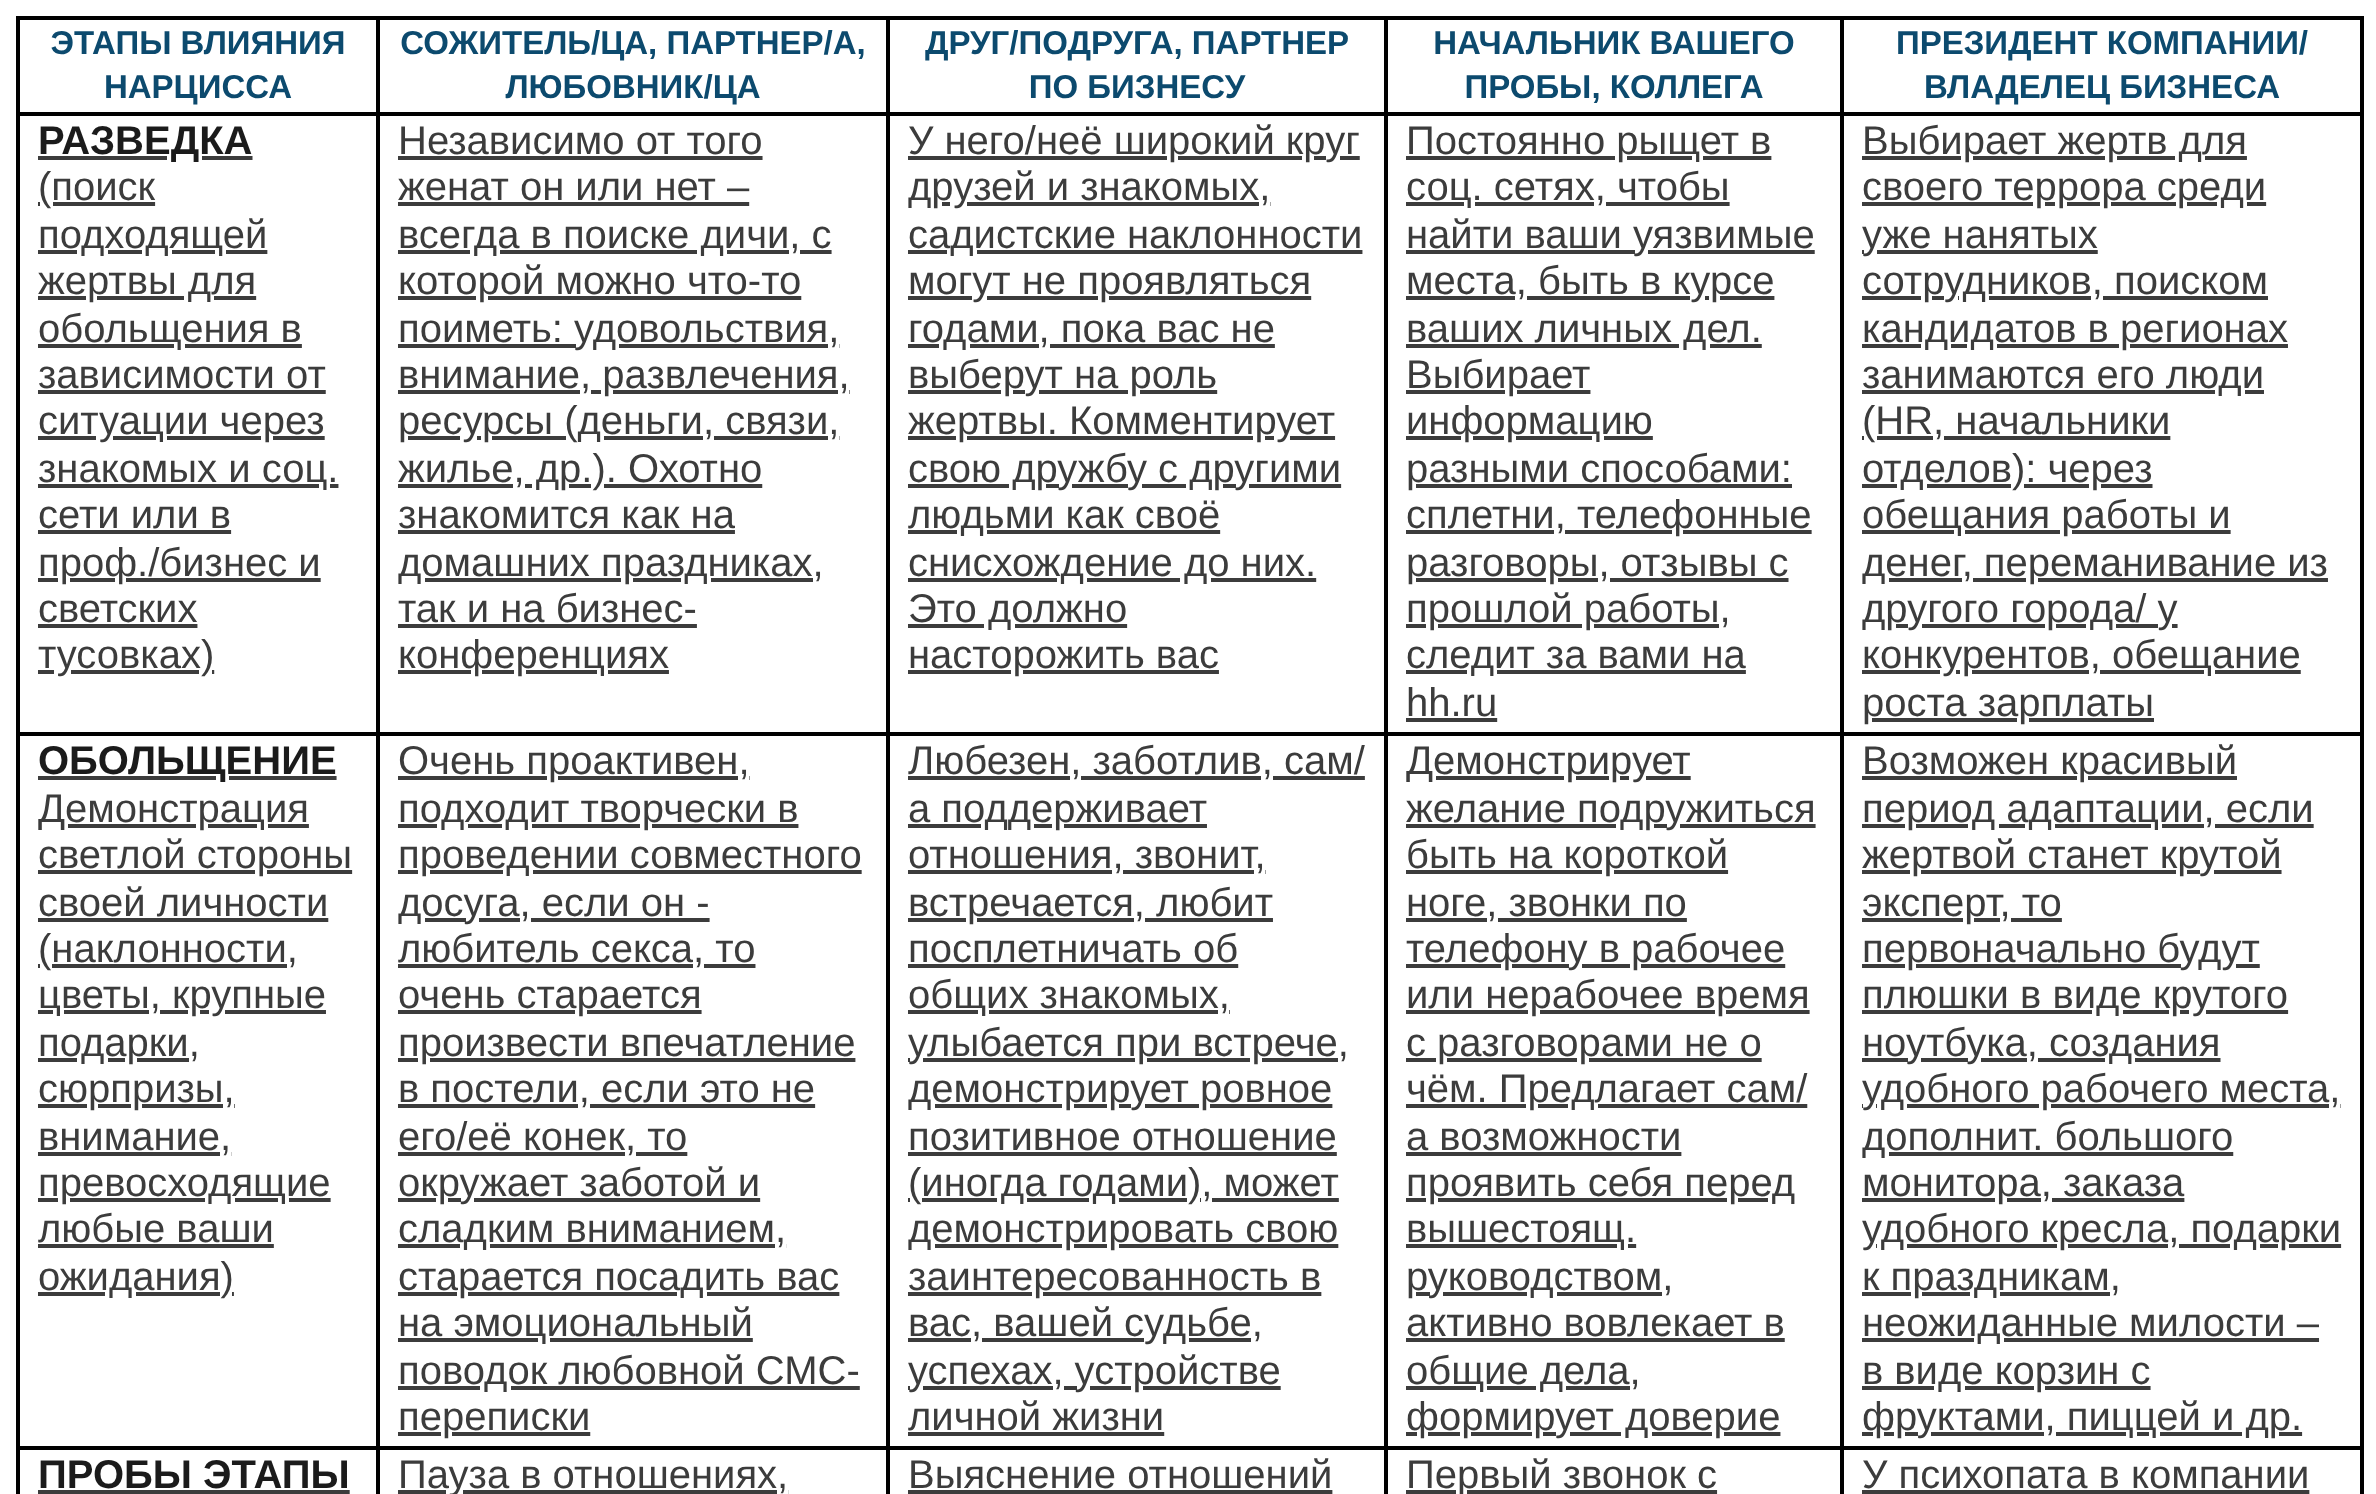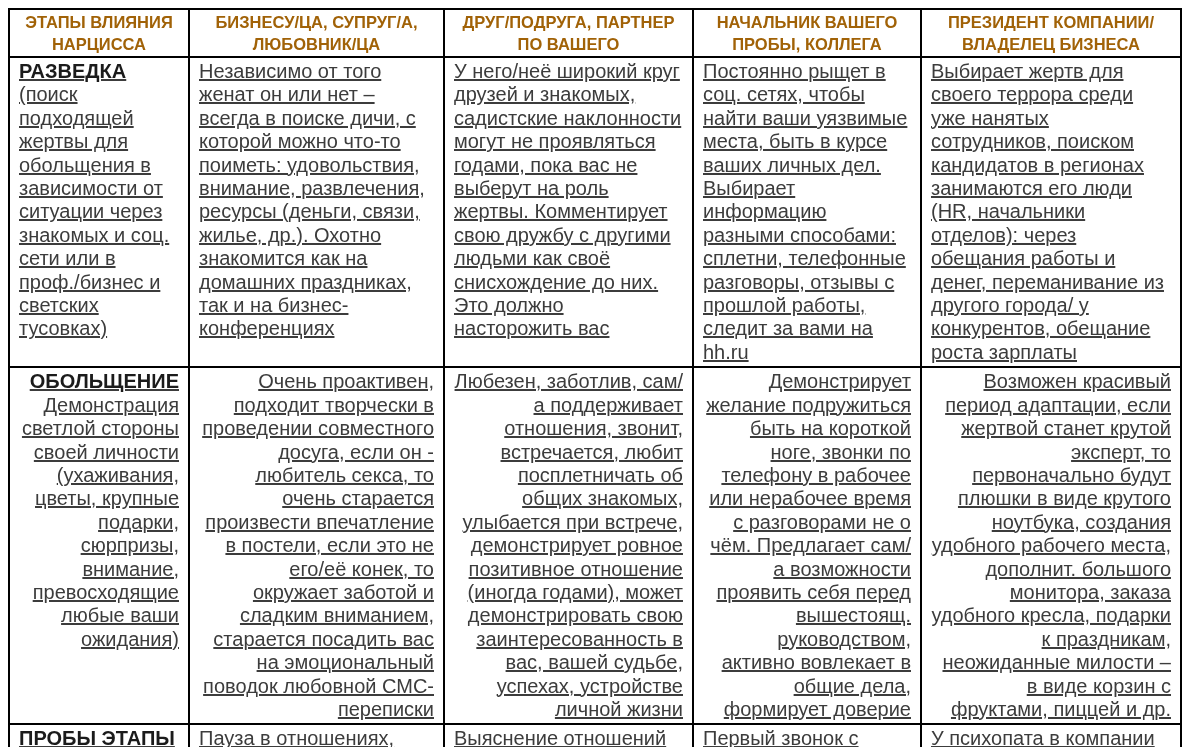--- a/index.html
+++ b/index.html
@@ -40,33 +40,33 @@
     overflow: hidden;
     box-sizing: border-box;
   }
   table.matrix th {
     height: 47px;
     vertical-align: middle;
     text-align: center;
     font-size: 16.5px;
     line-height: 22px;
     font-weight: 700;
-    color: #a16207;
+    color: #0c4a6e;
     padding: 1px 6px;
   }
   table.matrix td {
     padding: 2px 9px 2px 9px;
     font-size: 20px;
     line-height: 23.4px;
     color: #3c3c3c;
     text-align: left;
     text-decoration: underline;
   }
   tr.r1 td { height: 230px; }
-  tr.r2 td { height: 260px; text-align: right; }
+  tr.r2 td { height: 260px; }
   tr.r3 td { height: 188px; }
 
   .stage-title {
     font-weight: 700;
     color: #1b1b1b;
     display: block;
   }
   .stage-desc {
     display: block;
   }
@@ -79,41 +79,41 @@
     <colgroup>
       <col class="c1">
         <col class="c2">
         <col class="c3">
         <col class="c4">
         <col class="c5">
     </colgroup>
     <thead>
       <tr>
         <th>ЭТАПЫ ВЛИЯНИЯ НАРЦИССА</th>
-        <th>БИЗНЕСУ/ЦА, СУПРУГ/А, ЛЮБОВНИК/ЦА</th>
-        <th>ДРУГ/ПОДРУГА, ПАРТНЕР ПО ВАШЕГО</th>
+        <th>СОЖИТЕЛЬ/ЦА, ПАРТНЕР/А, ЛЮБОВНИК/ЦА</th>
+        <th>ДРУГ/ПОДРУГА, ПАРТНЕР ПО БИЗНЕСУ</th>
         <th>НАЧАЛЬНИК ВАШЕГО ПРОБЫ, КОЛЛЕГА</th>
         <th>ПРЕЗИДЕНТ КОМПАНИИ/ВЛАДЕЛЕЦ БИЗНЕСА</th>
       </tr>
     </thead>
     <tbody>
       <tr class="r1">
         <td>
           <span class="stage-title">РАЗВЕДКА</span>
           <span class="stage-desc">(поиск подходящей жертвы для обольщения в зависимости от ситуации через знакомых и соц. сети или в проф./бизнес и светских тусовках)</span>
         </td>
         <td>Независимо от того женат он или нет – всегда в поиске дичи, с которой можно что-то поиметь: удовольствия, внимание, развлечения, ресурсы (деньги, связи, жилье, др.). Охотно знакомится как на домашних праздниках, так и на бизнес-конференциях</td>
         <td>У него/неё широкий круг друзей и знакомых, садистские наклонности могут не проявляться годами, пока вас не выберут на роль жертвы. Комментирует свою дружбу с другими людьми как своё снисхождение до них. Это должно насторожить вас</td>
         <td>Постоянно рыщет в соц. сетях, чтобы найти ваши уязвимые места, быть в курсе ваших личных дел. Выбирает информацию разными способами: сплетни, телефонные разговоры, отзывы с прошлой работы, следит за вами на hh.ru</td>
         <td>Выбирает жертв для своего террора среди уже нанятых сотрудников, поиском кандидатов в регионах занимаются его люди (HR, начальники отделов): через обещания работы и денег, переманивание из другого города/ у конкурентов, обещание роста зарплаты</td>
       </tr>
       <tr class="r2">
         <td>
           <span class="stage-title">ОБОЛЬЩЕНИЕ</span>
-          <span class="stage-desc">Демонстрация светлой стороны своей личности (ухаживания, цветы, крупные подарки, сюрпризы, внимание, превосходящие любые ваши ожидания)</span>
+          <span class="stage-desc">Демонстрация светлой стороны своей личности (наклонности, цветы, крупные подарки, сюрпризы, внимание, превосходящие любые ваши ожидания)</span>
         </td>
         <td>Очень проактивен, подходит творчески в проведении совместного досуга, если он - любитель секса, то очень старается произвести впечатление в постели, если это не его/её конек, то окружает заботой и сладким вниманием, старается посадить вас на эмоциональный поводок любовной СМС-переписки</td>
         <td>Любезен, заботлив, сам/а поддерживает отношения, звонит, встречается, любит посплетничать об общих знакомых, улыбается при встрече, демонстрирует ровное позитивное отношение (иногда годами), может демонстрировать свою заинтересованность в вас, вашей судьбе, успехах, устройстве личной жизни</td>
         <td>Демонстрирует желание подружиться быть на короткой ноге, звонки по телефону в рабочее или нерабочее время с разговорами не о чём. Предлагает сам/а возможности проявить себя перед вышестоящ. руководством, активно вовлекает в общие дела, формирует доверие</td>
         <td>Возможен красивый период адаптации, если жертвой станет крутой эксперт, то первоначально будут плюшки в виде крутого ноутбука, создания удобного рабочего места, дополнит. большого монитора, заказа удобного кресла, подарки к праздникам, неожиданные милости – в виде корзин с фруктами, пиццей и др.</td>
       </tr>
       <tr class="r3">
         <td>
           <span class="stage-title">ПРОБЫ ЭТАПЫ</span>
           <span class="stage-desc">Период проверки насколько плотно вы подсели на крючок обольщения, стали уязвимы угрозой разрыва отношений</span>

